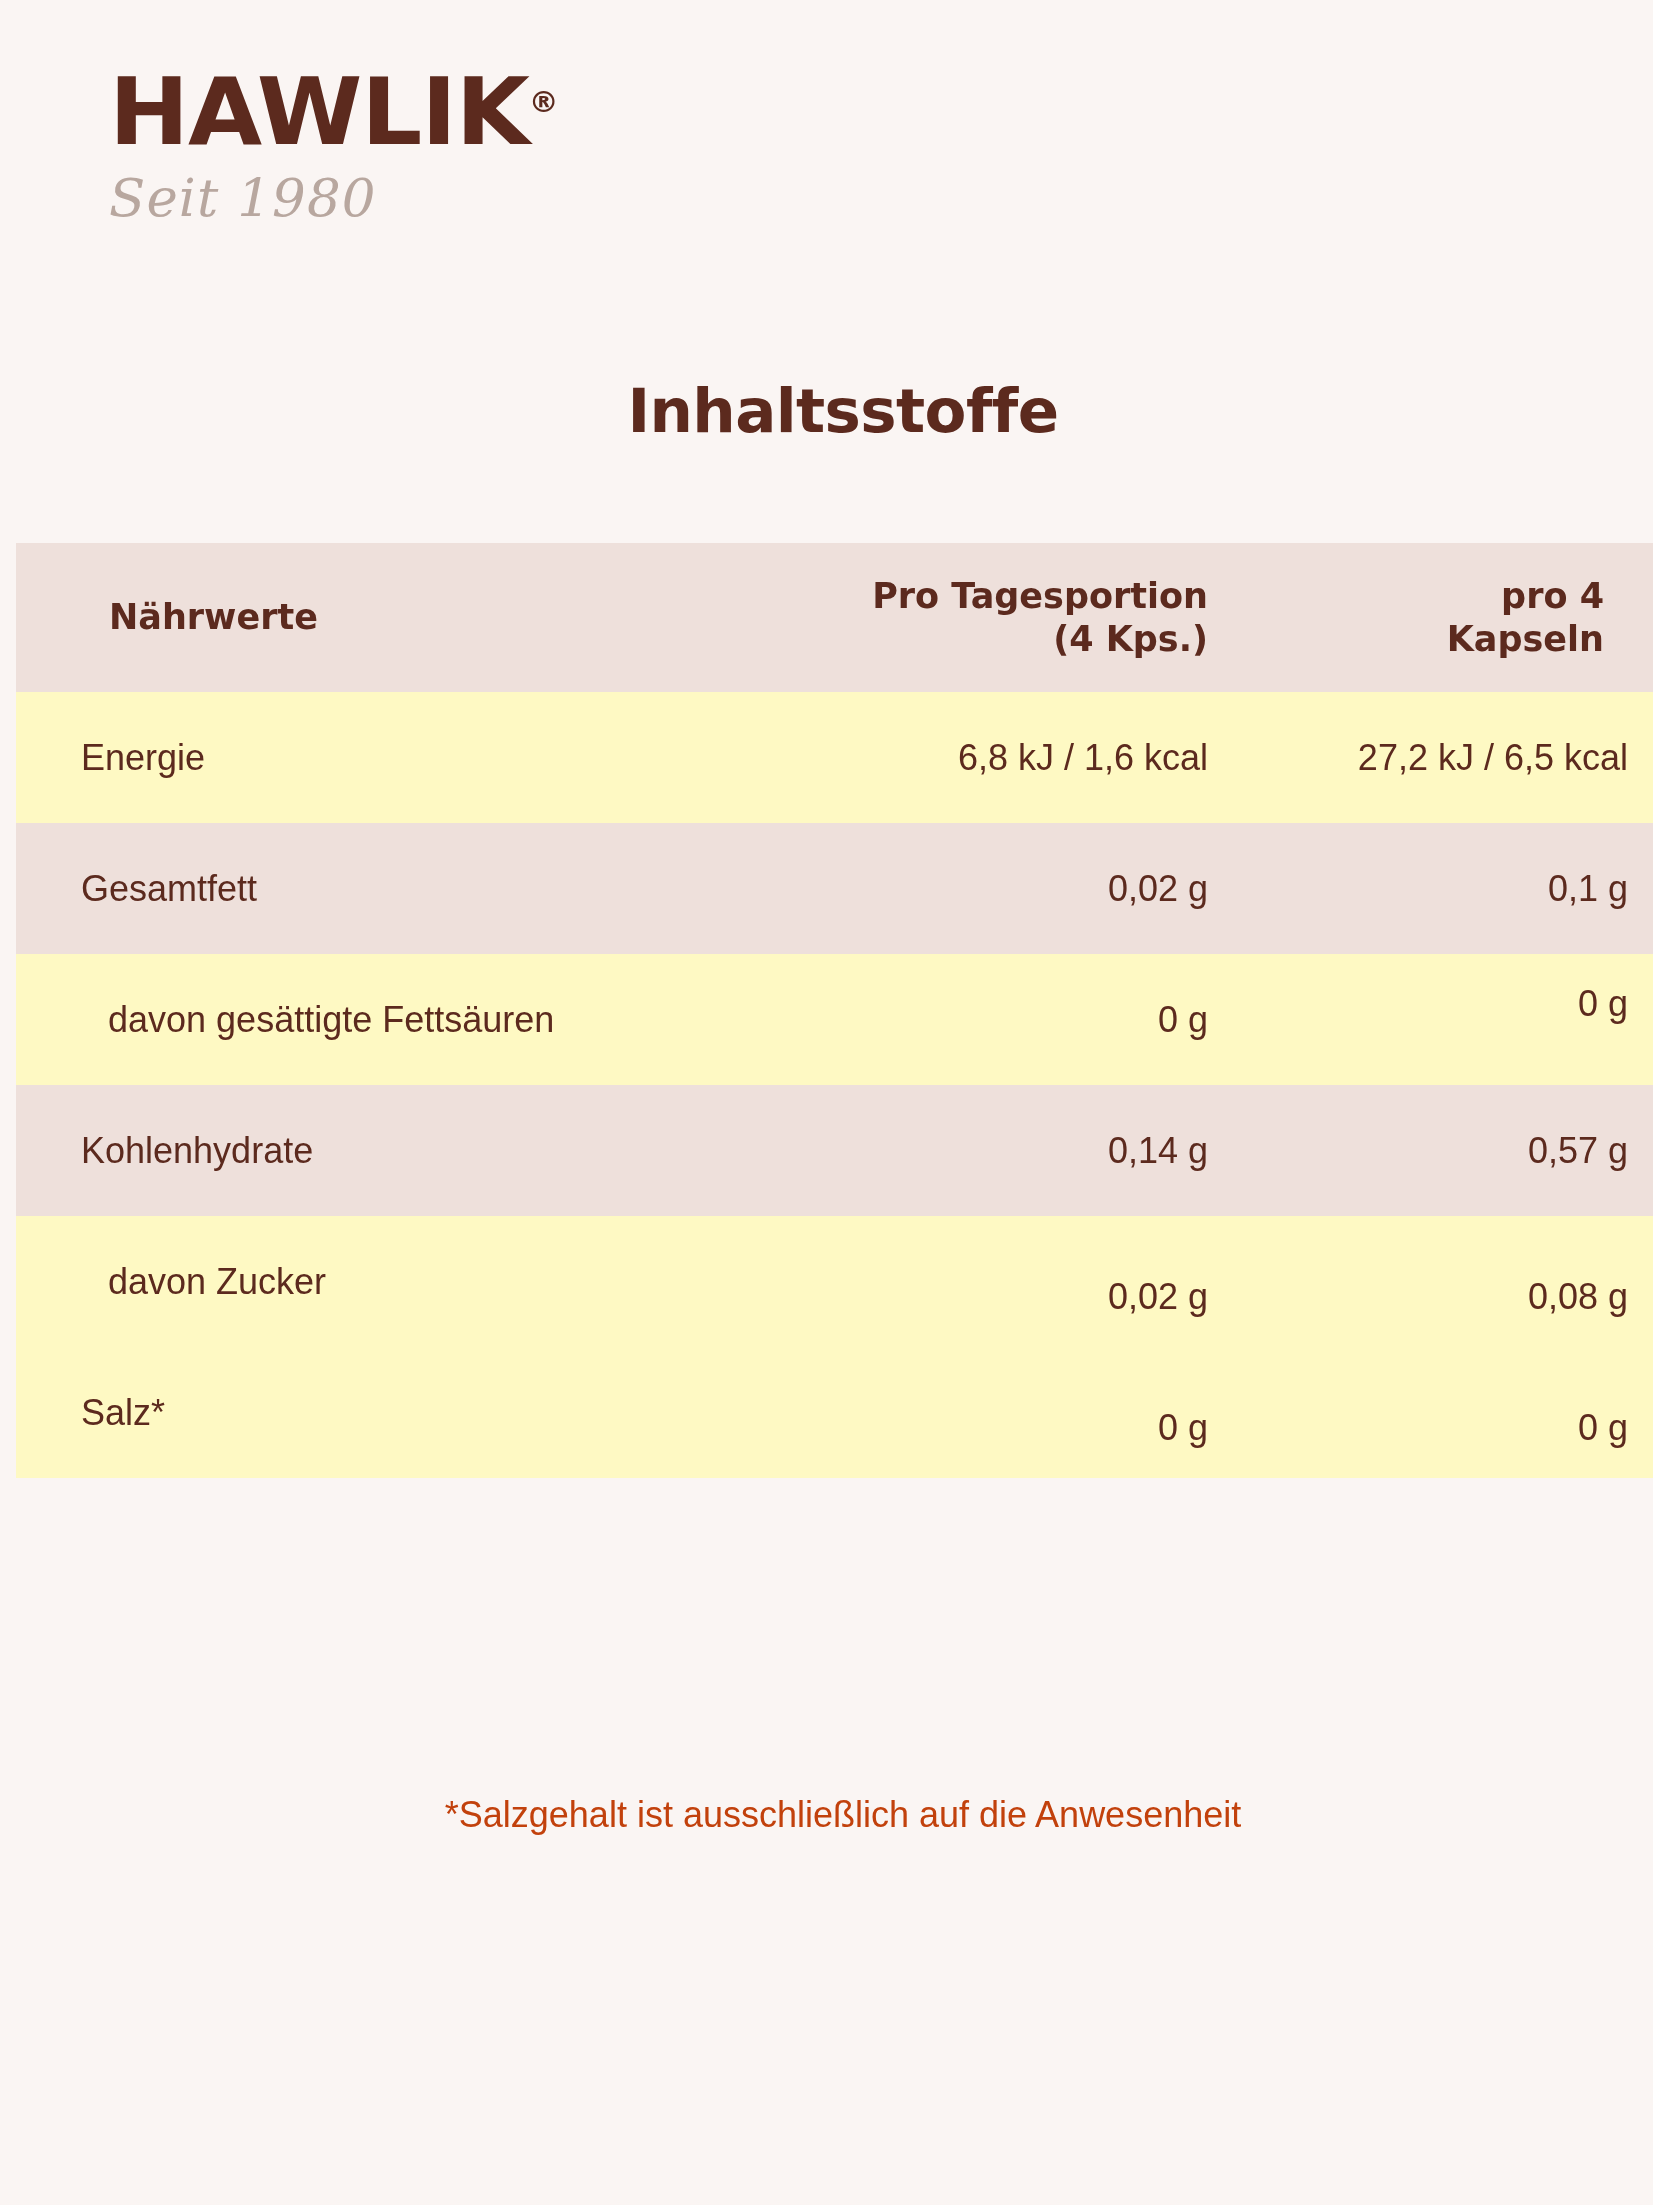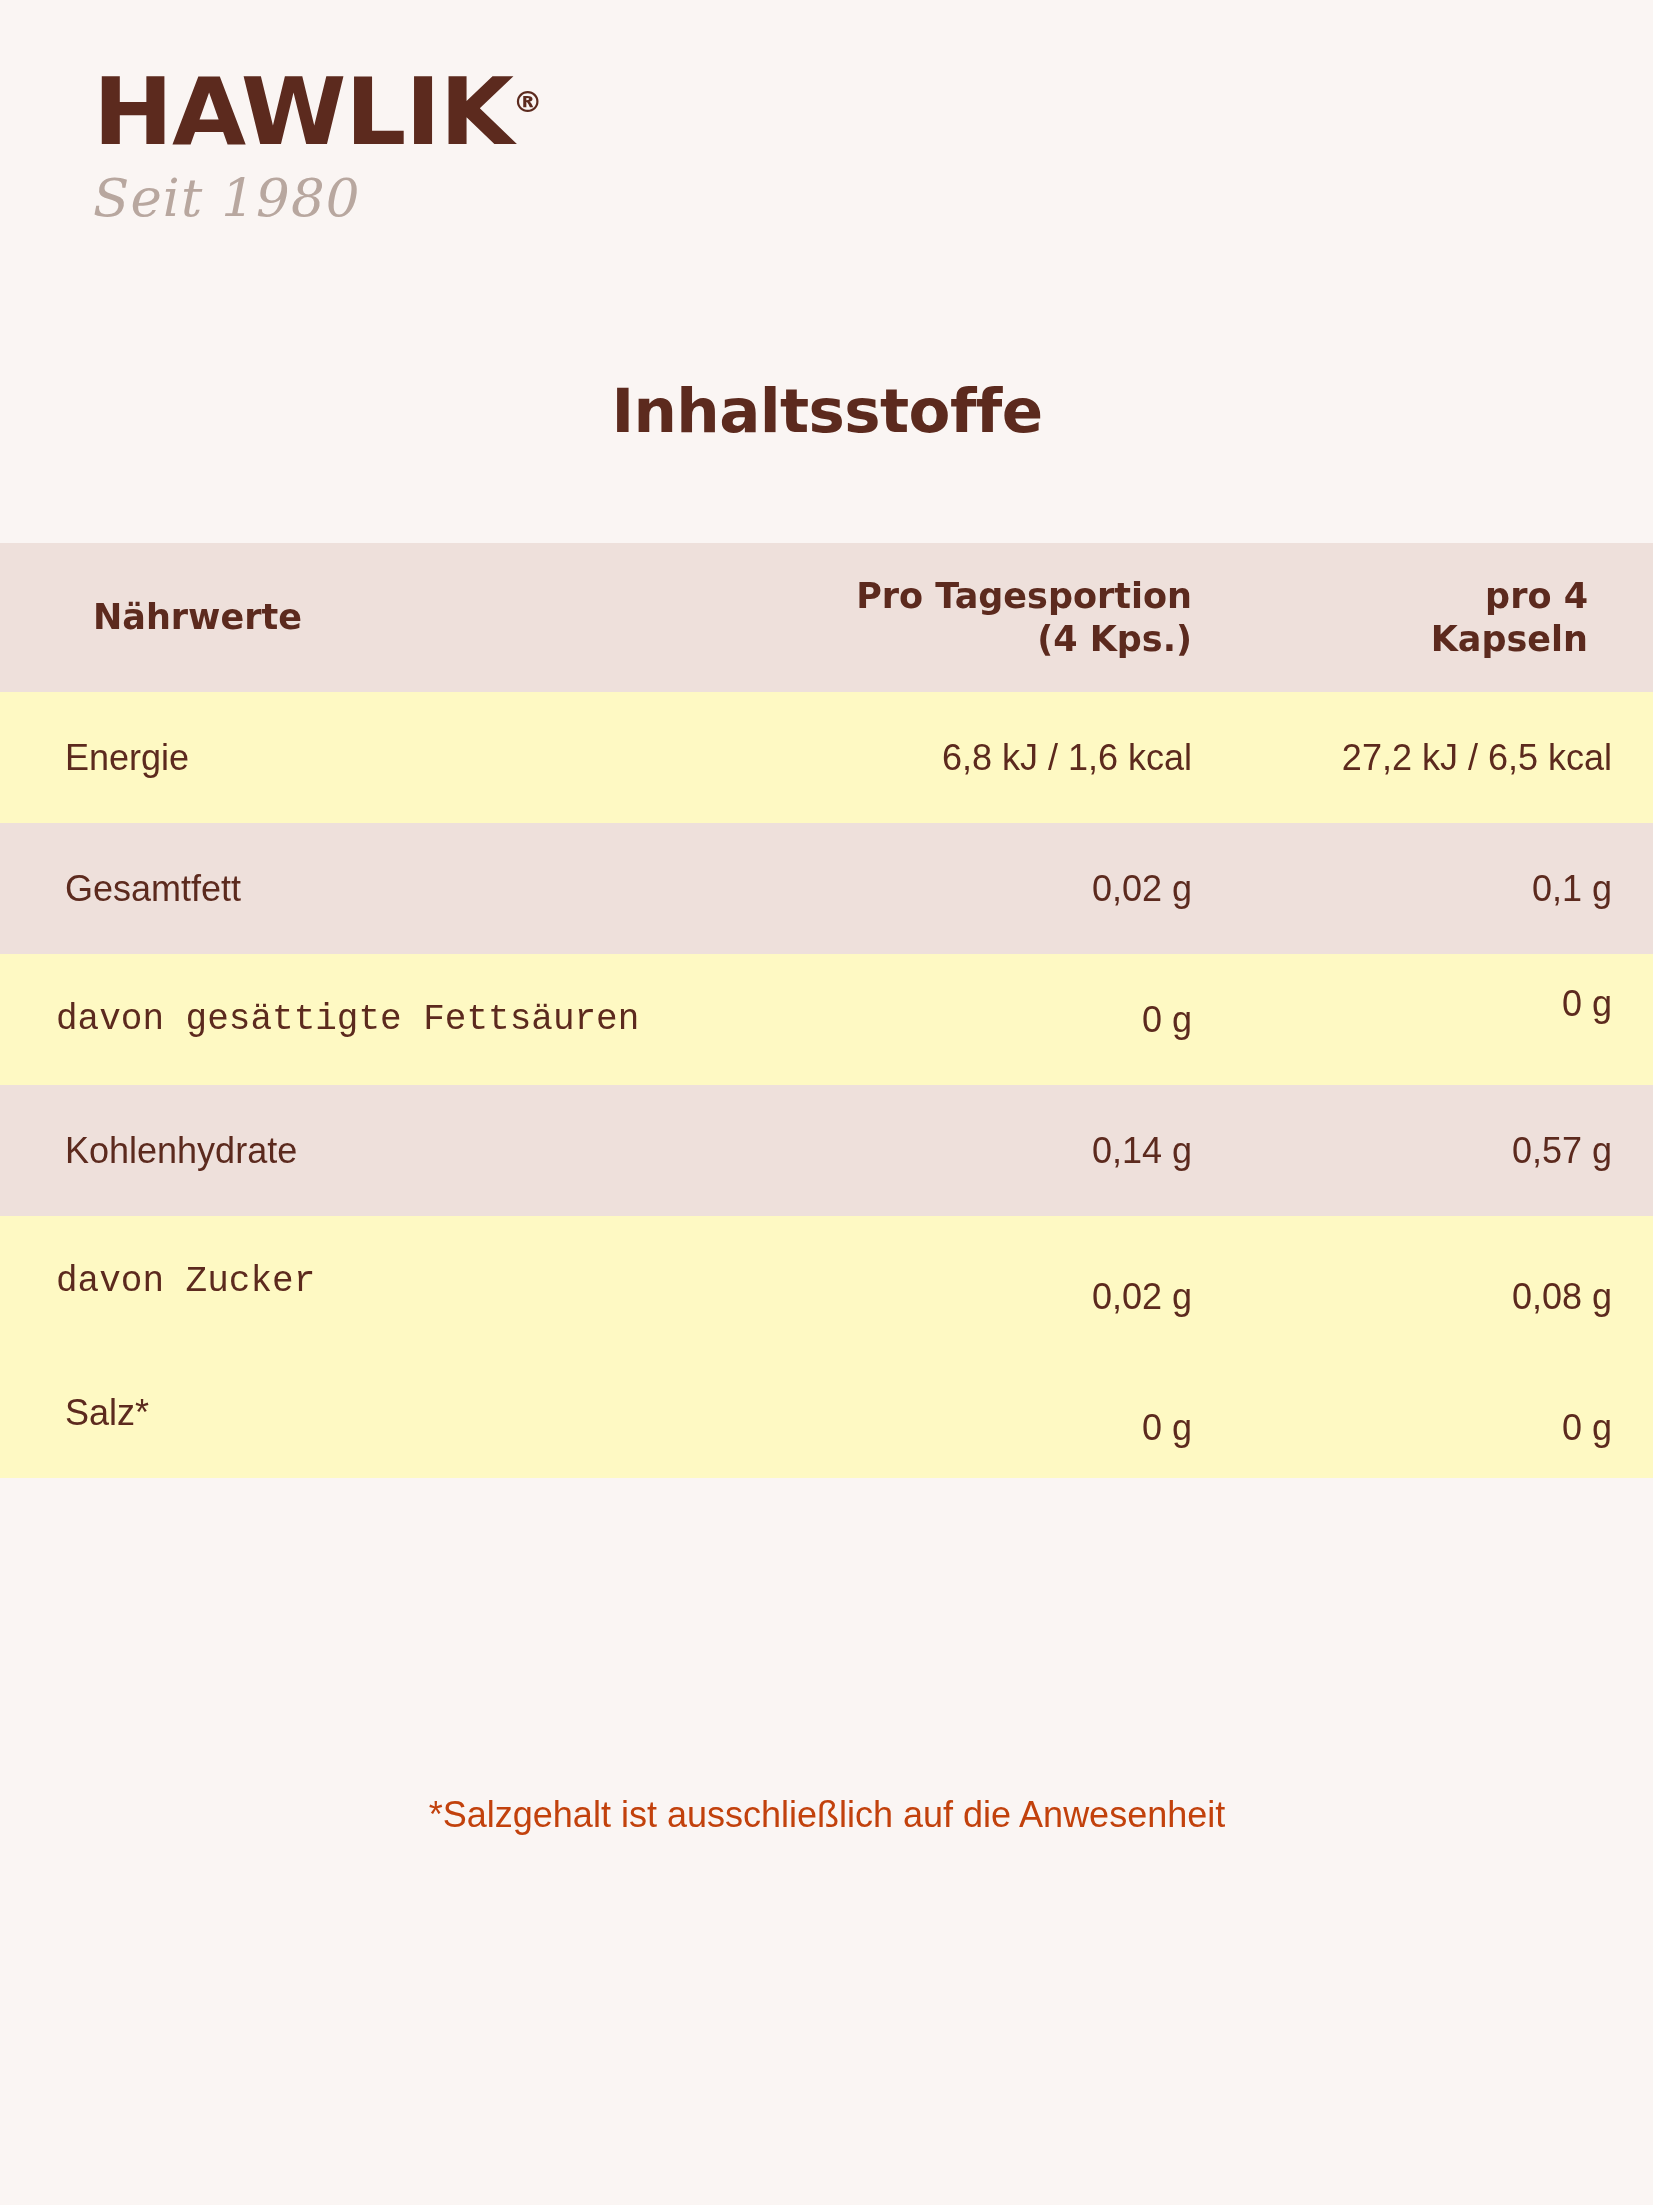--- a/index.html
+++ b/index.html
@@ -14,20 +14,21 @@
     color: #5a2318;
     overflow: hidden;
   }
 
   .page {
     position: relative;
     width: 1332px;
     height: 2205px;
     background: #faf5f3;
     box-sizing: border-box;
+    margin-left: 16px;
   }
 
   
   .brand {
     position: absolute;
     left: 93px;
     top: 66px;
   }
   .brand-logo {
     font-family: "DejaVu Sans", sans-serif;
@@ -117,21 +118,21 @@
   tbody tr.shade { background: #eee0db; }
   tbody tr.plain { background: #fef9c3; }
 
   td.lbl {
     text-align: left;
     padding-left: 65px;
     font-size: 36px;
     color: #5c2a1e;
     font-family: "Liberation Sans", sans-serif;
   }
-  td.lbl.indent { padding-left: 56px; font-family: Liberation Mono, monospace; }
+  td.lbl.indent { padding-left: 92px; }
   td.val {
     text-align: right;
     font-size: 36px;
     color: #5c2a1e;
     font-family: "Liberation Sans", sans-serif;
   }
   td.v1 { padding-right: 21px; }
   td.v2 { padding-right: 42px; }
   td.val.raise { vertical-align: top; padding-top: 29px; }
   td.val.lower { vertical-align: bottom; padding-bottom: 29px; }

